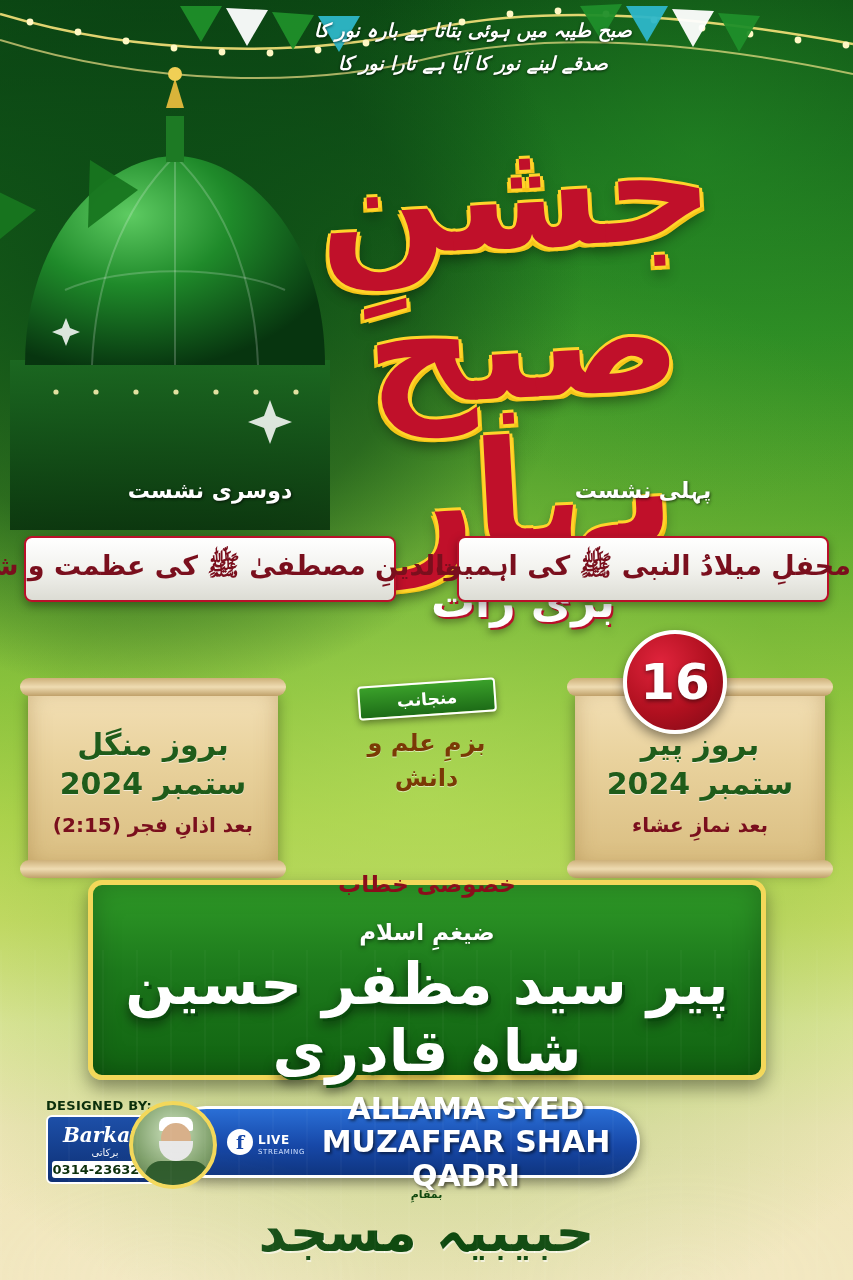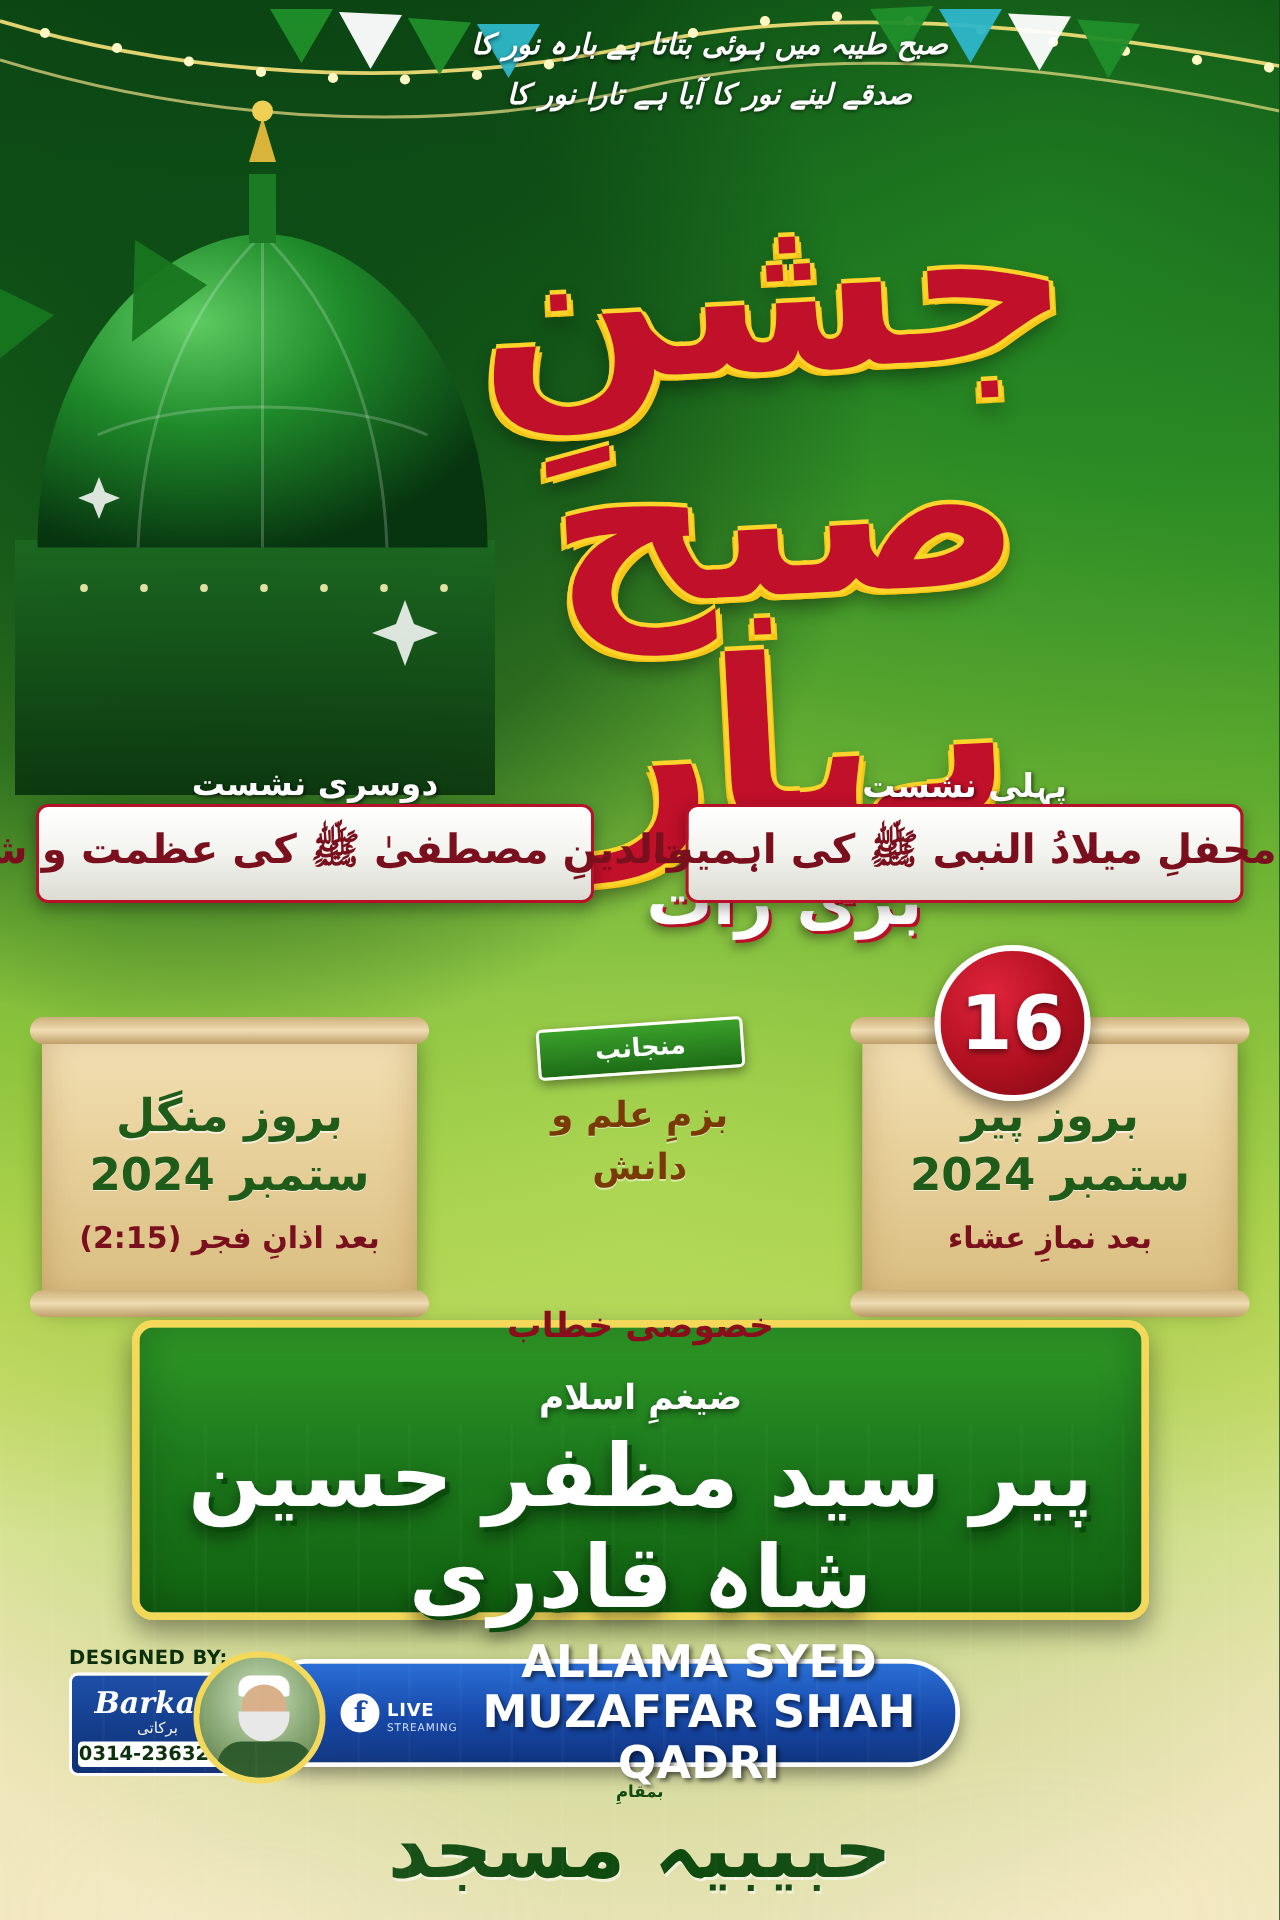--- a/index.html
+++ b/index.html
@@ -97,21 +97,20 @@
     direction:rtl;
   }
   .session-txt {
     font-size:27px; font-weight:bold; color:#7a0f1d;
     direction:rtl; white-space:nowrap;
   }
   .session-label {
     position:absolute; top:-22px; width:372px; text-align:center;
     font-size:22px; font-weight:bold; color:#ffffff; direction:rtl;
     text-shadow: 1px 1px 3px rgba(0,0,0,.7);
-    margin-top: 33px;
   }
   #session-1 { right:24px; }
   #session-2 { left:24px; }
   #session-1-label { right:24px; }
   #session-2-label { left:24px; }
 
   
   .scrolls { position:absolute; top:630px; left:0; width:853px; height:250px; }
   .scroll {
     position:absolute; top:58px; width:250px; height:180px;

